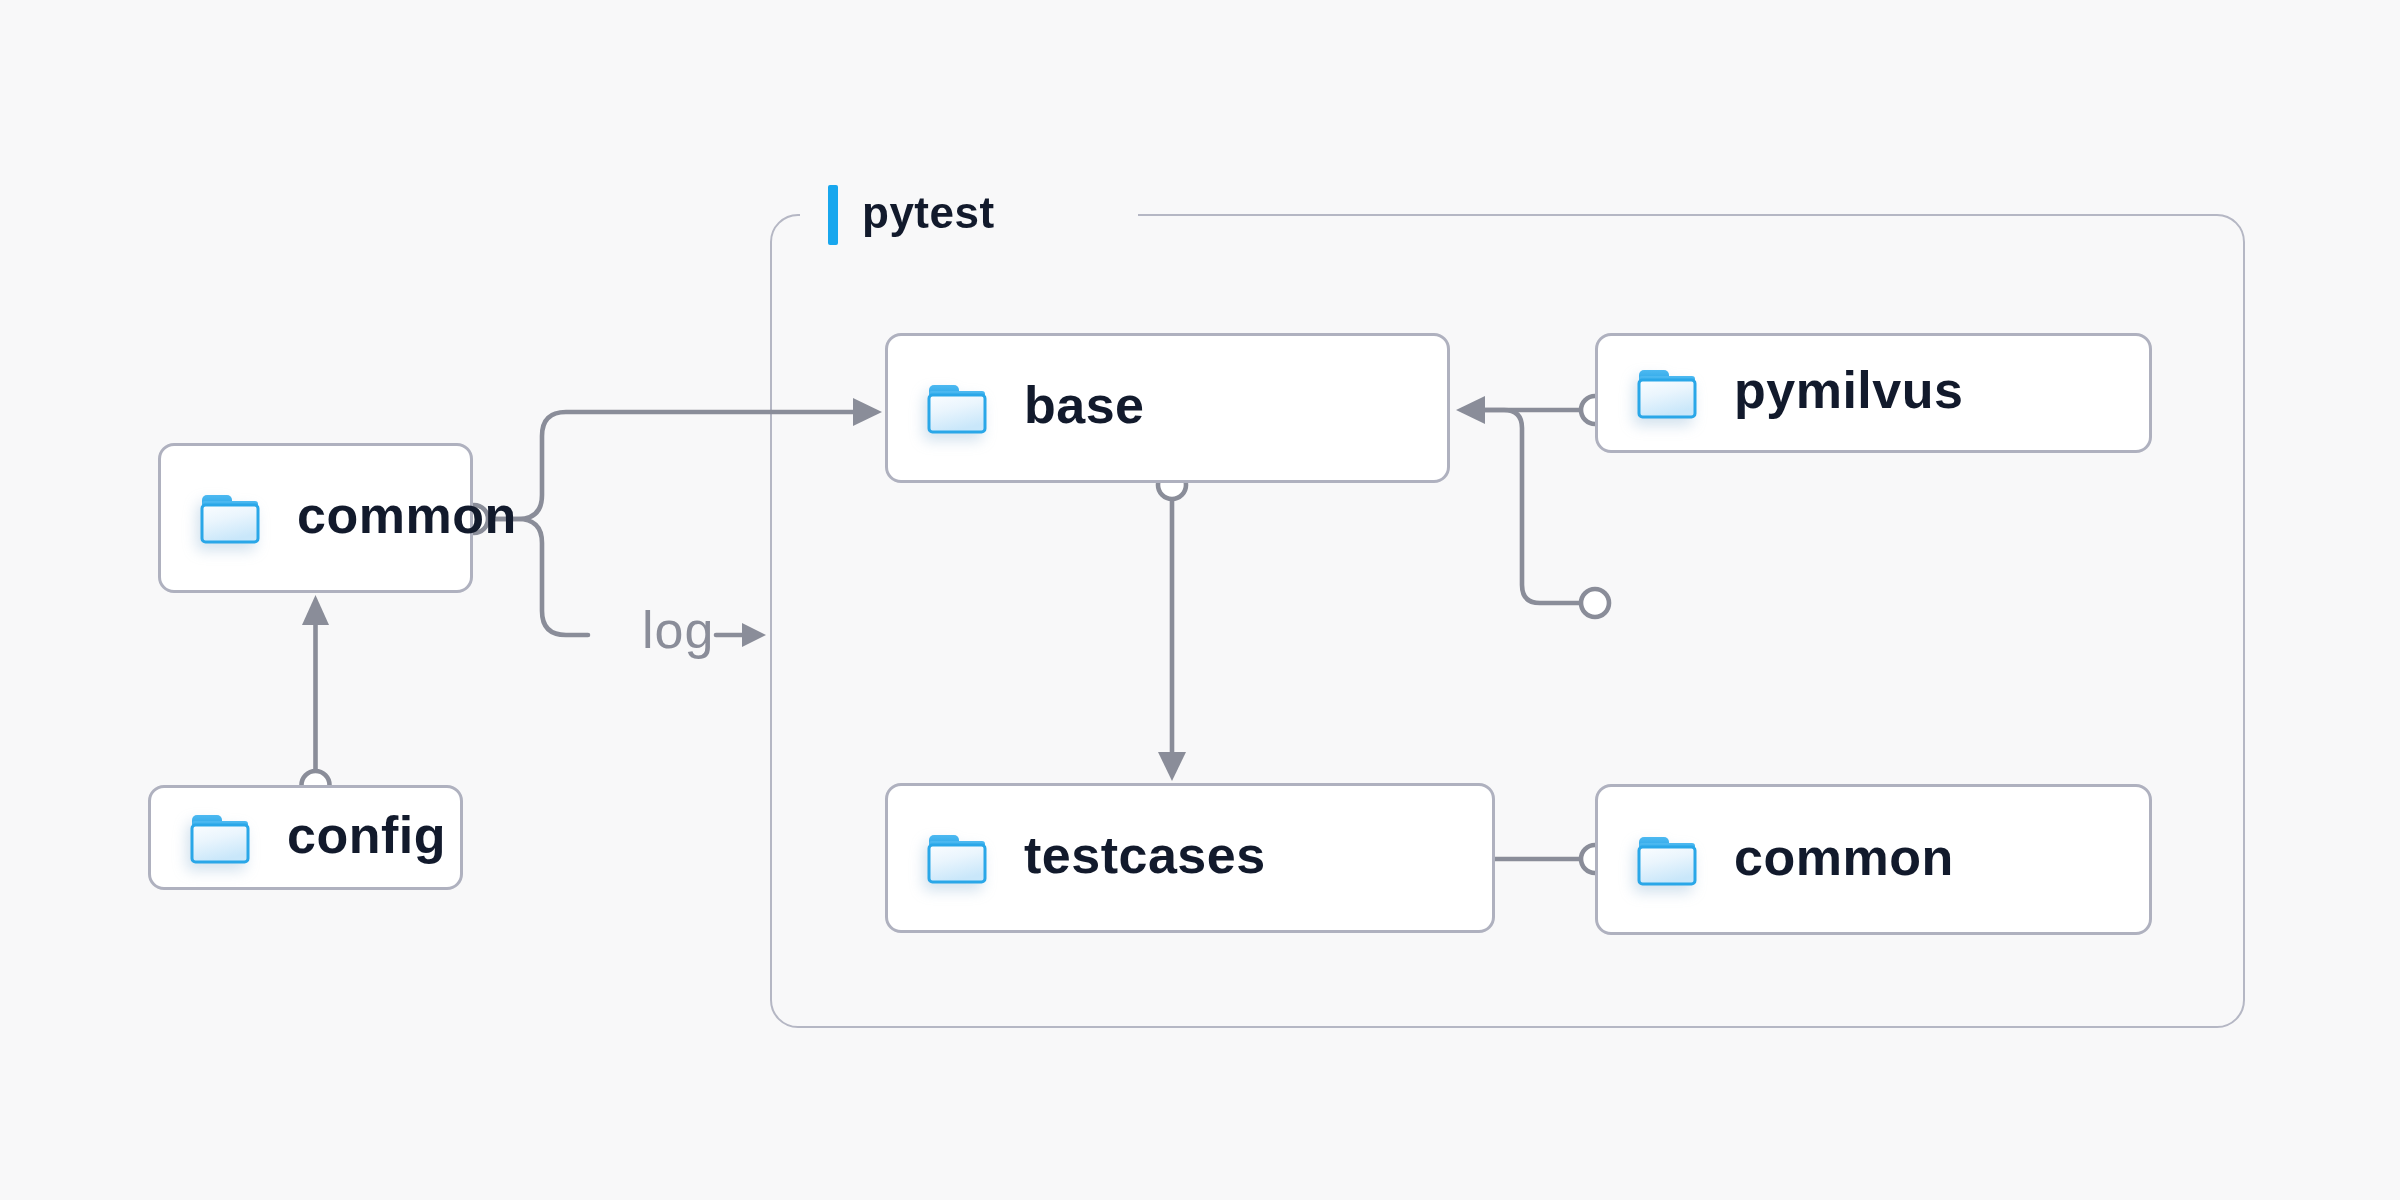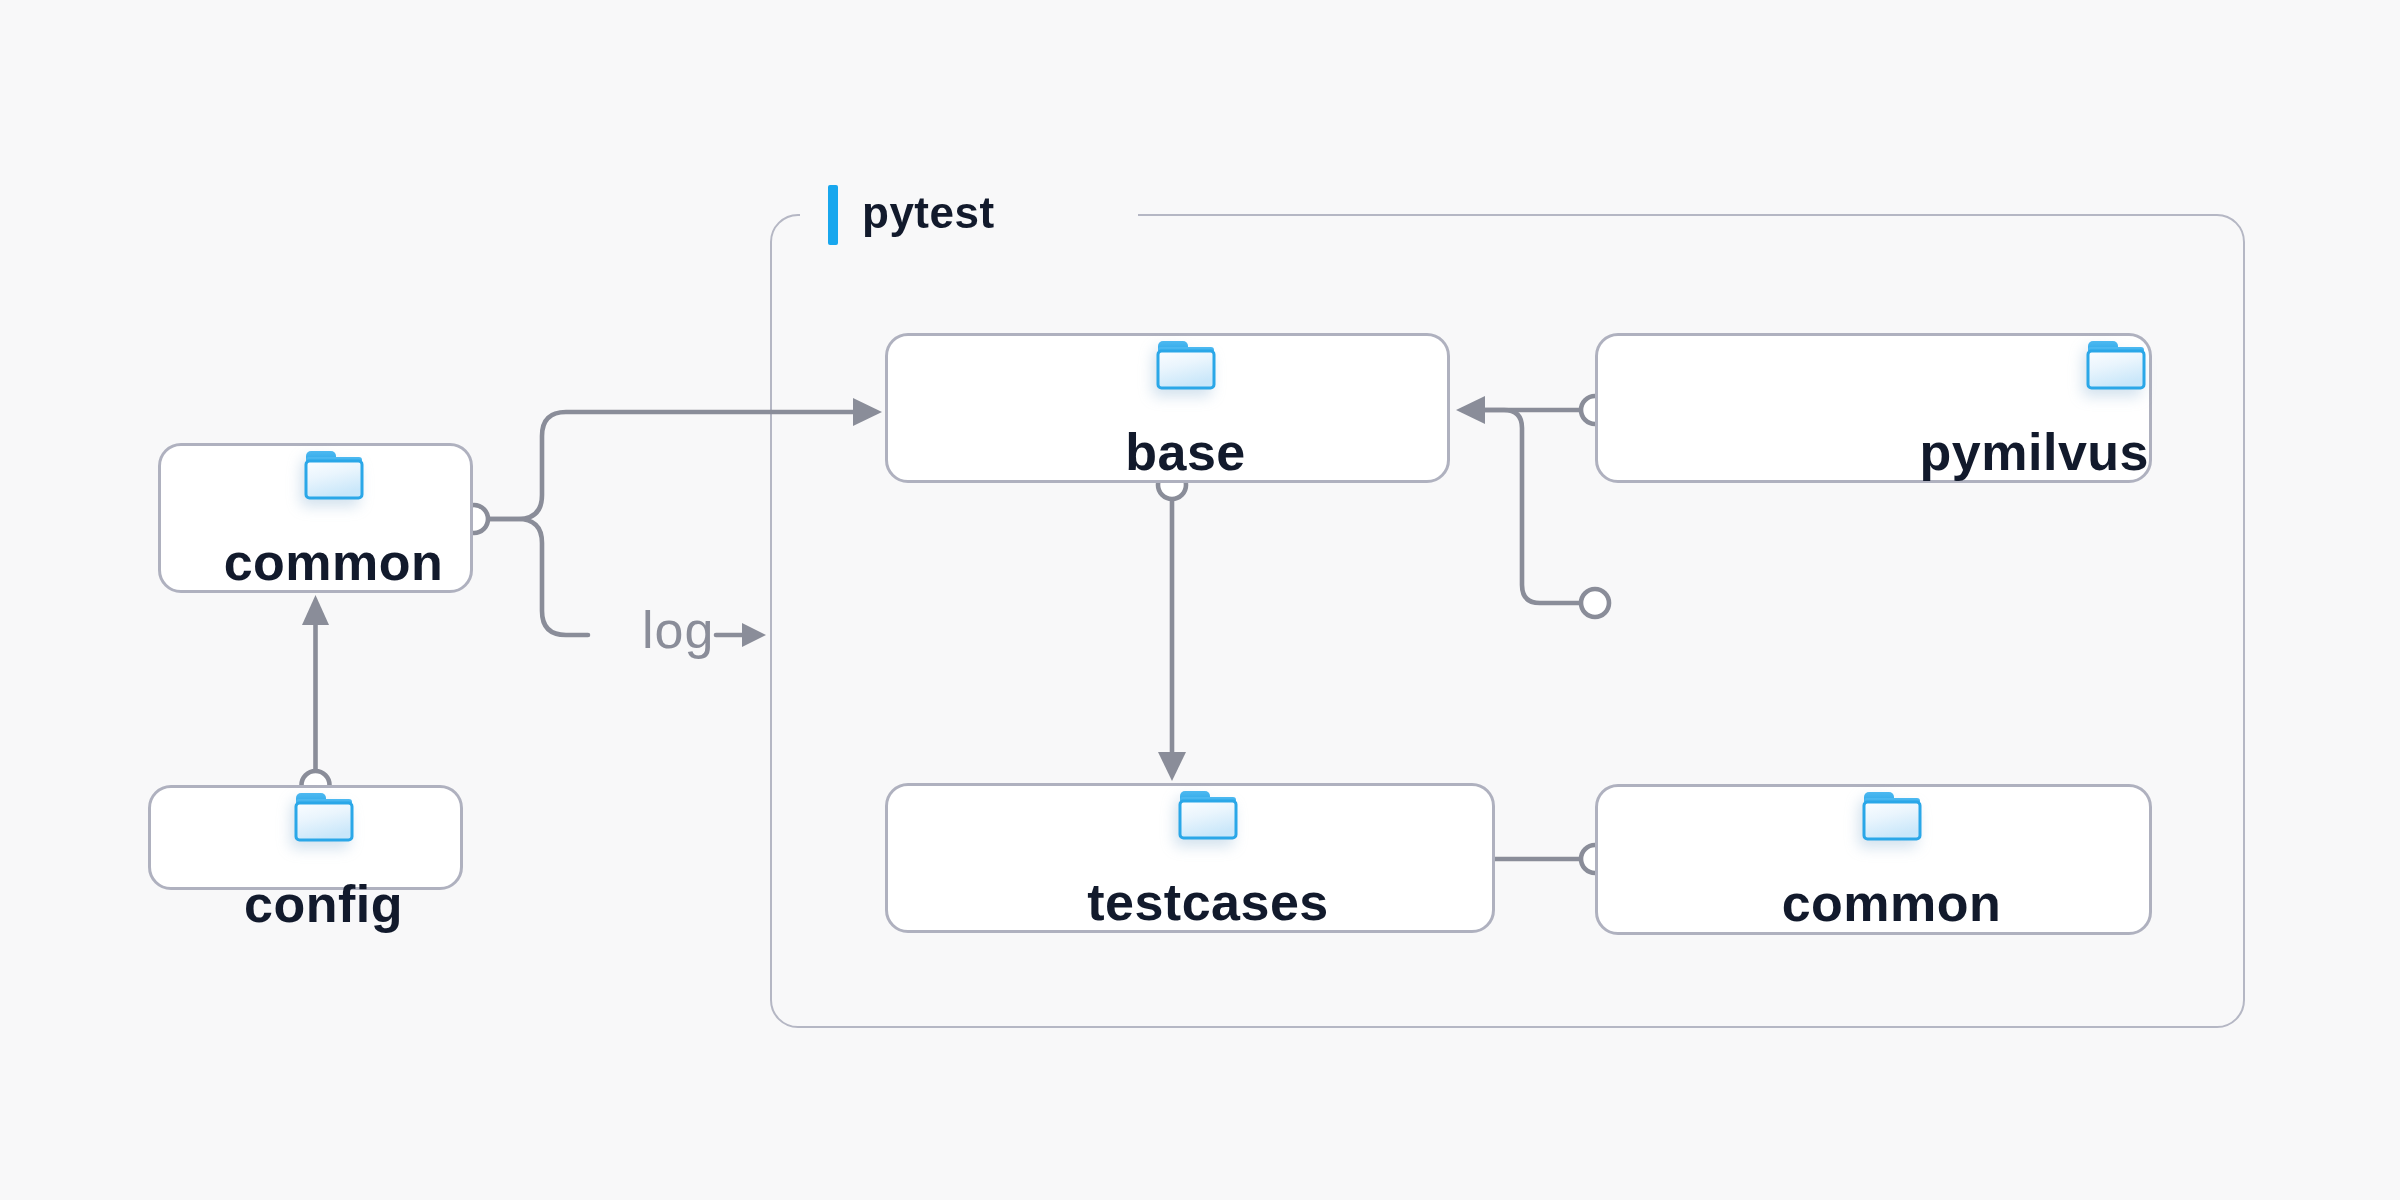--- a/index.html
+++ b/index.html
@@ -49,23 +49,23 @@
   svg.edges{position:absolute;inset:0;pointer-events:none;}
   .edge{stroke:var(--connector);stroke-width:4.6;fill:none;stroke-linecap:round;}
   .arrowhead{fill:var(--connector);stroke:none;}
   .dot{fill:#FFFFFF;stroke:var(--connector);stroke-width:4.6;}
 
   
   .node{
     position:absolute;
     background:var(--node-fill);
     border:3px solid var(--node-border);
-    border-radius:23px;
+    border-radius:16px;
     display:flex;align-items:center;
-    padding-left:36px;gap:34px;flex-direction:column;
+    padding-left:36px;gap:34px;
   }
   .node-label{
     font-size:52px;font-weight:700;color:var(--label-text);
     letter-spacing:0.5px;line-height:1;padding-bottom:6px;
   }
   .folder{flex:0 0 auto;filter:drop-shadow(-4px 7px 7px rgba(110,160,200,0.30));}
 
   
   .log-label{
     position:absolute;left:606px;top:604px;
@@ -153,21 +153,21 @@
 
   <div class="node" style="left:885px;top:333px;width:565px;height:150px;">
     <svg class="folder" width="66" height="56" viewBox="0 0 66 56">
       <rect x="5" y="5" width="30" height="16" rx="5" fill="url(#folderBack)"></rect>
       <rect x="5" y="11" width="56" height="14" rx="3" fill="url(#folderBack)"></rect>
       <rect x="5" y="15" width="56" height="37" rx="3.5" fill="url(#folderFace)" stroke="#2AA7E8" stroke-width="3"></rect>
     </svg>
     <span class="node-label">base</span>
   </div>
 
-  <div class="node" style="left:1595px;top:333px;width:557px;height:150px;align-items:flex-end;">
+  <div class="node" style="left:1595px;top:333px;width:557px;height:120px;">
     <svg class="folder" width="66" height="56" viewBox="0 0 66 56">
       <rect x="5" y="5" width="30" height="16" rx="5" fill="url(#folderBack)"></rect>
       <rect x="5" y="11" width="56" height="14" rx="3" fill="url(#folderBack)"></rect>
       <rect x="5" y="15" width="56" height="37" rx="3.5" fill="url(#folderFace)" stroke="#2AA7E8" stroke-width="3"></rect>
     </svg>
     <span class="node-label">pymilvus</span>
   </div>
 
 
   <div class="node" style="left:885px;top:783px;width:610px;height:150px;">

